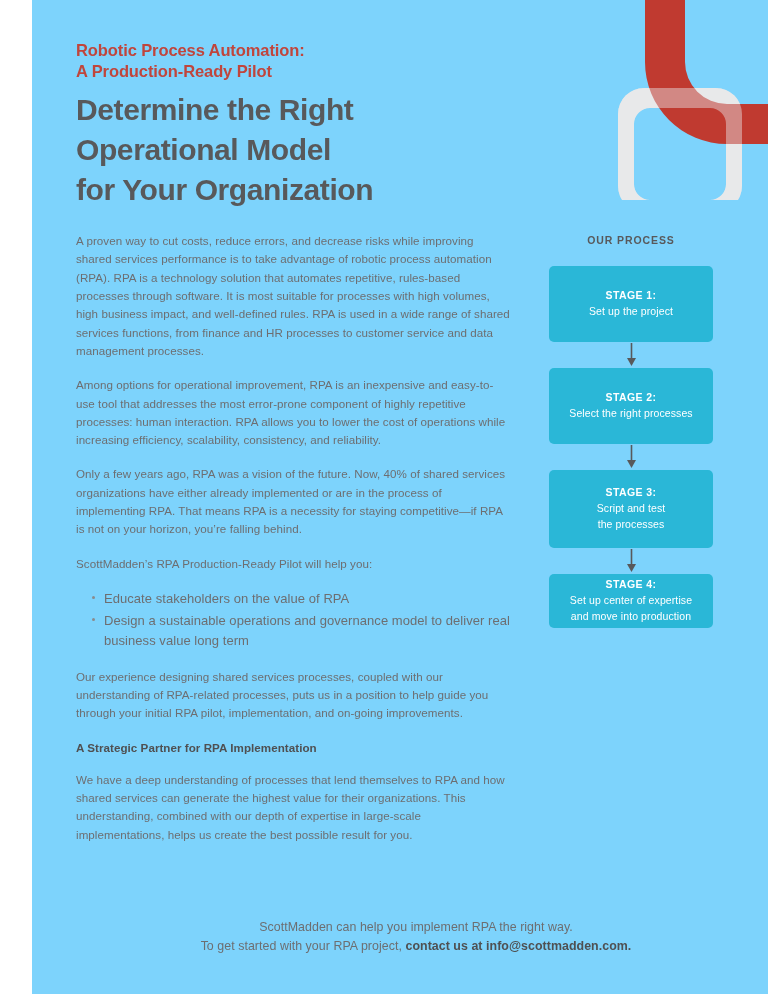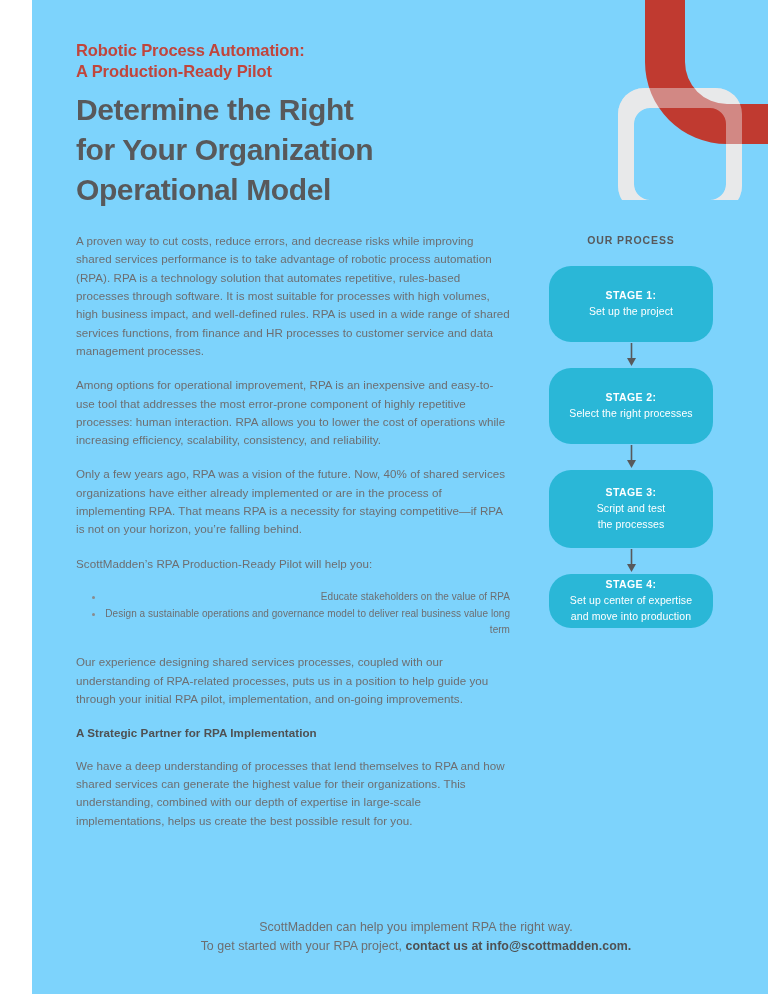--- a/index.html
+++ b/index.html
@@ -76,26 +76,25 @@
     color: #4f5052 !important;
     font-size: 11.6px;
   }
   .bullets {
     margin: 0 0 16px 0;
     padding: 0 0 0 28px;
     list-style: none;
   }
   .bullets li {
     position: relative;
-    font-size: 10px;
+    font-size: 13px;
     line-height: 1.58;
     color: #6d6e71;
     margin: 0 0 1px 0;
     letter-spacing: 0.05px;
-    text-align: right;
   }
   .bullets li::before {
     content: "";
     position: absolute;
     left: -12px;
     top: 7px;
     width: 3px;
     height: 3px;
     border-radius: 50%;
     background: #8a8b8d;
@@ -111,21 +110,21 @@
   .process-title {
     text-align: center;
     font-size: 10.5px;
     font-weight: bold;
     letter-spacing: 0.9px;
     color: #58595b;
     margin: 0 0 20px 0;
   }
   .stage {
     background: #2ab7d7;
-    border-radius: 22px;
+    border-radius: 5px;
     color: #ffffff;
     text-align: center;
     padding: 0 8px;
     box-sizing: border-box;
     display: flex;
     flex-direction: column;
     align-items: center;
     justify-content: center;
   }
   .stage-1 { height: 76px; }
@@ -184,22 +183,22 @@
              M50,108 h60 a16,16 0 0 1 16,16 v60 a16,16 0 0 1 -16,16 h-60 a16,16 0 0 1 -16,-16 v-60 a16,16 0 0 1 16,-16 z" fill-rule="evenodd"></path>
   </svg>
 
   <div class="header">
     <div class="eyebrow">
       <span class="l1">Robotic Process Automation:</span>
       <span class="l2">A Production-Ready Pilot</span>
     </div>
     <h1 class="headline">
       <span>Determine the Right</span>
+      <span>Operational Model</span>
       <span>for Your Organization</span>
-      <span>Operational Model</span>
     </h1>
   </div>
 
   <div class="body-col">
     <p>A proven way to cut costs, reduce errors, and decrease risks while improving shared services performance is to take advantage of robotic process automation (RPA). RPA is a technology solution that automates repetitive, rules-based processes through software. It is most suitable for processes with high volumes, high business impact, and well-defined rules. RPA is used in a wide range of shared services functions, from finance and HR processes to customer service and data management processes.</p>
     <p>Among options for operational improvement, RPA is an inexpensive and easy-to-use tool that addresses the most error-prone component of highly repetitive processes: human interaction. RPA allows you to lower the cost of operations while increasing efficiency, scalability, consistency, and reliability.</p>
     <p>Only a few years ago, RPA was a vision of the future. Now, 40% of shared services organizations have either already implemented or are in the process of implementing RPA. That means RPA is a necessity for staying competitive—if RPA is not on your horizon, you’re falling behind.</p>
 
     <p>ScottMadden’s RPA Production-Ready Pilot will help you:</p>
 

